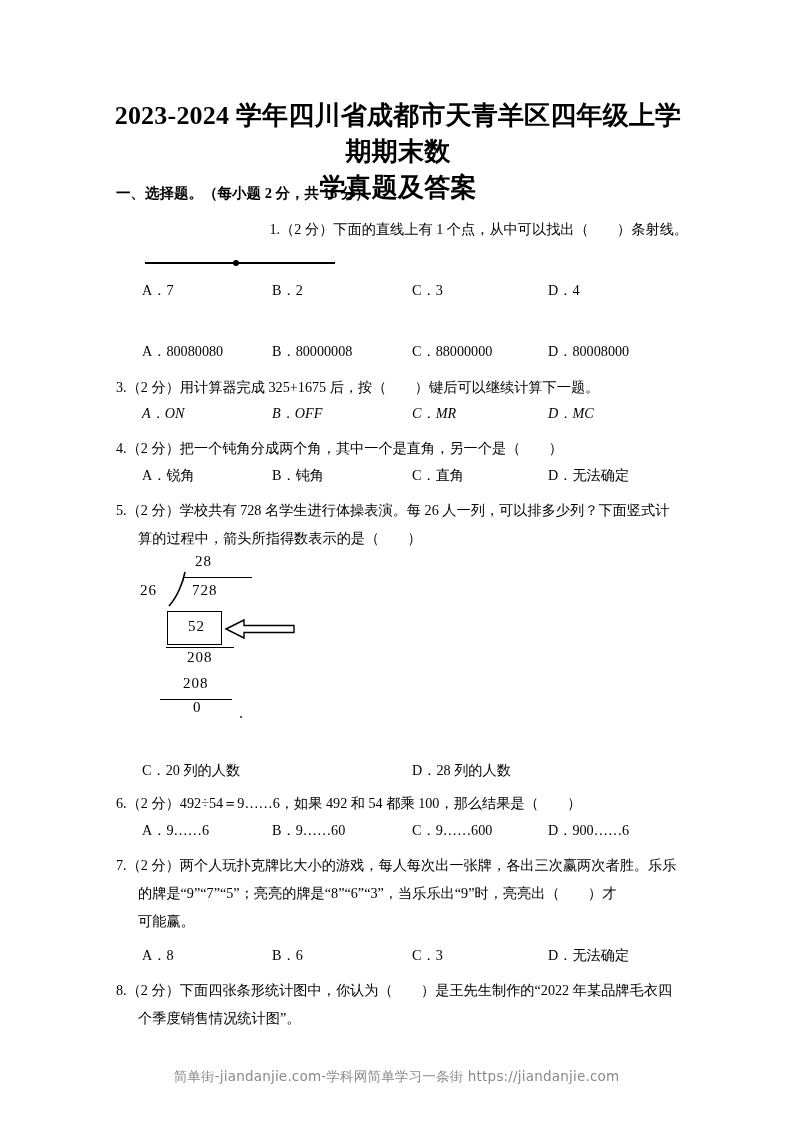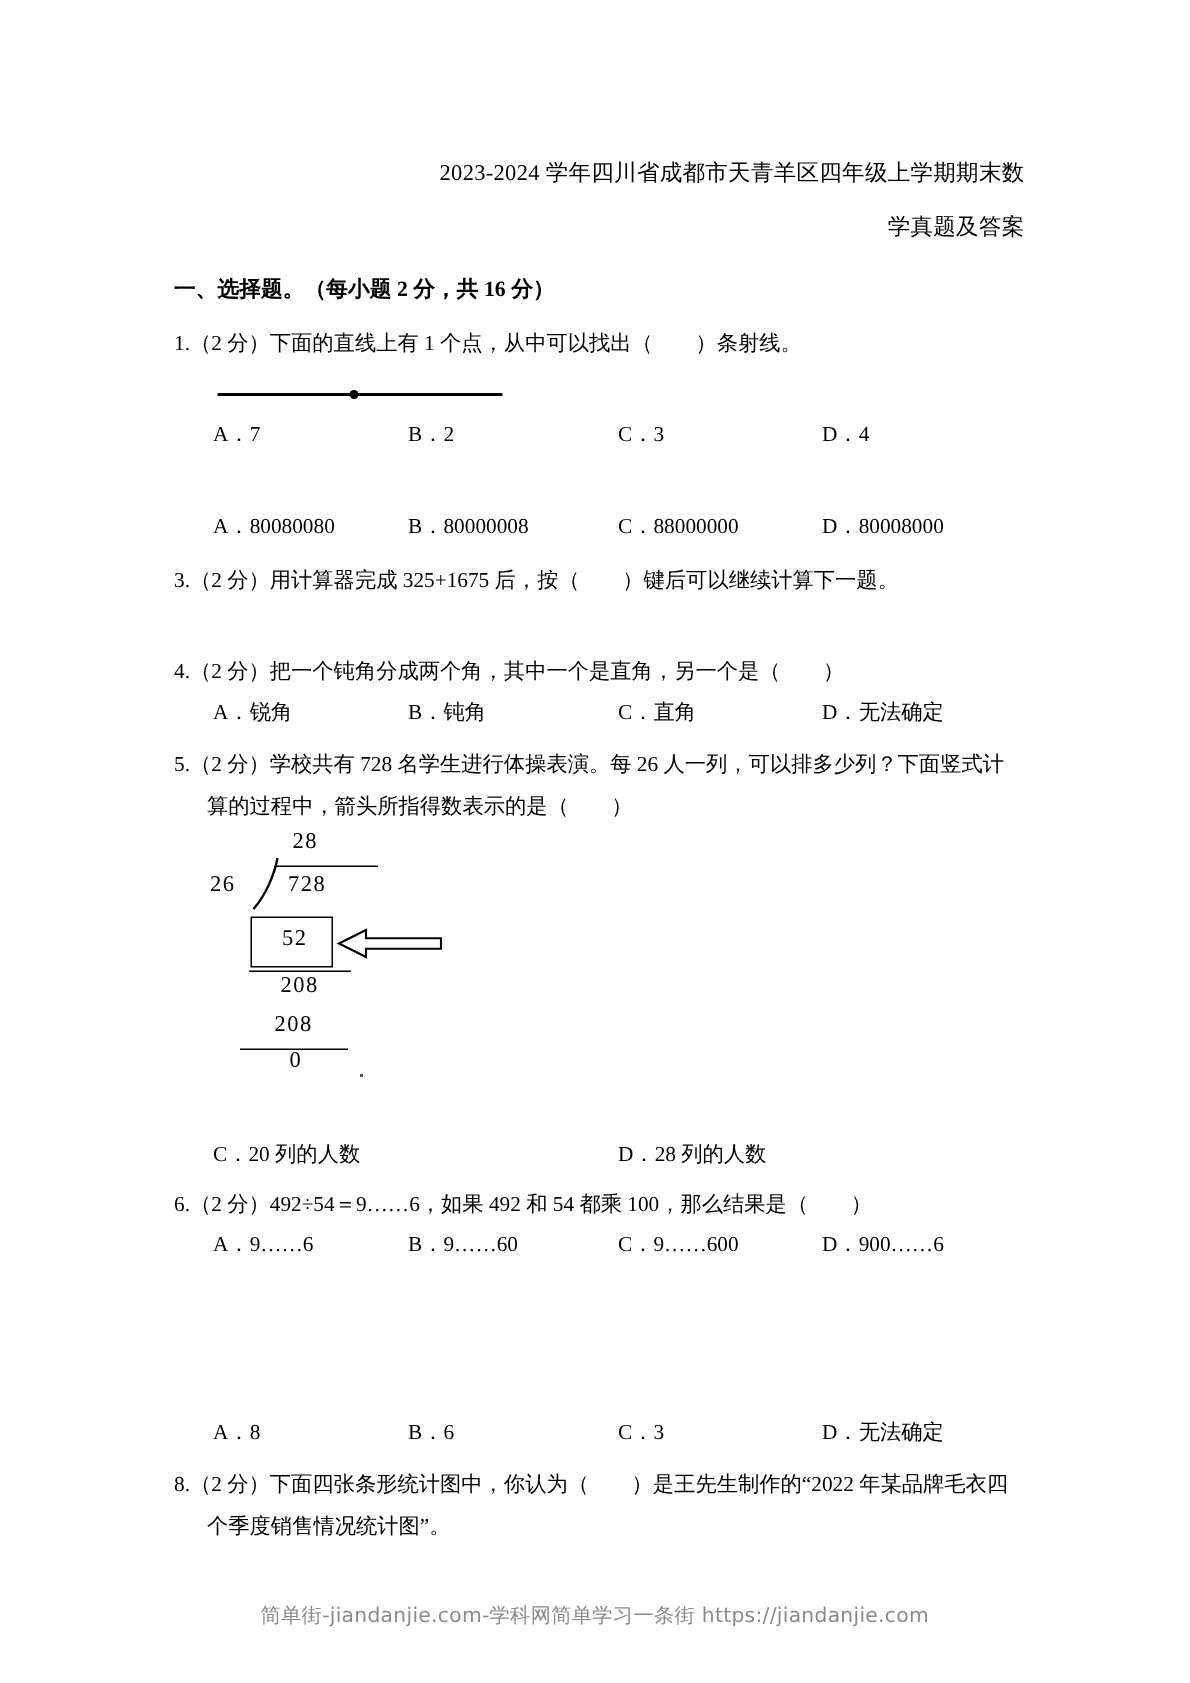--- a/index.html
+++ b/index.html
@@ -22,23 +22,23 @@
     width: 793px;
     height: 1122px;
   }
 
   
   .doc-title {
     position: absolute;
     left: 113px;
     top: 98px;
     width: 570px;
-    text-align: right;
-    font-size: 15px;
-    font-weight: normal;
+    text-align: center;
+    font-size: 26px;
+    font-weight: bold;
     line-height: 36px;
     letter-spacing: 0.2px;
   }
 
   
   .section-head {
     position: absolute;
     left: 116px;
     top: 183px;
     font-size: 14.5px;
@@ -198,21 +198,21 @@
 
 <div class="page">
 
   <div class="doc-title">
     <span>2023-2024 学年四川省成都市天青羊区四年级上学期期末数</span><br>
     <span>学真题及答案</span>
   </div>
 
   <div class="section-head">一、选择题。（每小题 2 分，共 16 分）</div>
 
-  <div class="q" style="top:215px;">
+  <div class="q" style="top:215px;text-align:right;">
     <span class="qline">1.（2 分）下面的直线上有 1 个点，从中可以找出（　　）条射线。</span>
   </div>
 
   <div class="fig-line">
     <div class="seg"></div>
     <div class="dot"></div>
   </div>
 
   <div class="opts" style="top:279px;">
     <span class="opt opt-a">A．7</span>
@@ -223,20 +223,26 @@
 
   <div class="opts" style="top:340px;">
     <span class="opt opt-a">A．80080080</span>
     <span class="opt opt-b">B．80000008</span>
     <span class="opt opt-c">C．88000000</span>
     <span class="opt opt-d">D．80008000</span>
   </div>
 
   <div class="q" style="top:373px;">
     <span class="qline">3.（2 分）用计算器完成 325+1675 后，按（　　）键后可以继续计算下一题。</span>
+  </div>
+  <div class="opts" style="top:402px;">
+    <span class="opt opt-a ital">A．ON</span>
+    <span class="opt opt-b ital">B．OFF</span>
+    <span class="opt opt-c ital">C．MR</span>
+    <span class="opt opt-d ital">D．MC</span>
   </div>
 
   <div class="q" style="top:434px;">
     <span class="qline">4.（2 分）把一个钝角分成两个角，其中一个是直角，另一个是（　　）</span>
   </div>
   <div class="opts" style="top:464px;">
     <span class="opt opt-a">A．锐角</span>
     <span class="opt opt-b">B．钝角</span>
     <span class="opt opt-c">C．直角</span>
     <span class="opt opt-d">D．无法确定</span>
@@ -280,20 +286,25 @@
   <div class="q" style="top:789px;">
     <span class="qline">6.（2 分）492÷54＝9……6，如果 492 和 54 都乘 100，那么结果是（　　）</span>
   </div>
   <div class="opts" style="top:819px;">
     <span class="opt opt-a">A．9……6</span>
     <span class="opt opt-b">B．9……60</span>
     <span class="opt opt-c">C．9……600</span>
     <span class="opt opt-d">D．900……6</span>
   </div>
 
+  <div class="q" style="top:851px;">
+    <span class="qline">7.（2 分）两个人玩扑克牌比大小的游戏，每人每次出一张牌，各出三次赢两次者胜。乐乐</span>
+    <span class="qline indent">的牌是“9”“7”“5”；亮亮的牌是“8”“6”“3”，当乐乐出“9”时，亮亮出（　　）才</span>
+    <span class="qline indent">可能赢。</span>
+  </div>
   <div class="opts" style="top:944px;">
     <span class="opt opt-a">A．8</span>
     <span class="opt opt-b">B．6</span>
     <span class="opt opt-c">C．3</span>
     <span class="opt opt-d">D．无法确定</span>
   </div>
 
   <div class="q" style="top:976px;">
     <span class="qline">8.（2 分）下面四张条形统计图中，你认为（　　）是王先生制作的“2022 年某品牌毛衣四</span>
     <span class="qline indent">个季度销售情况统计图”。</span>

